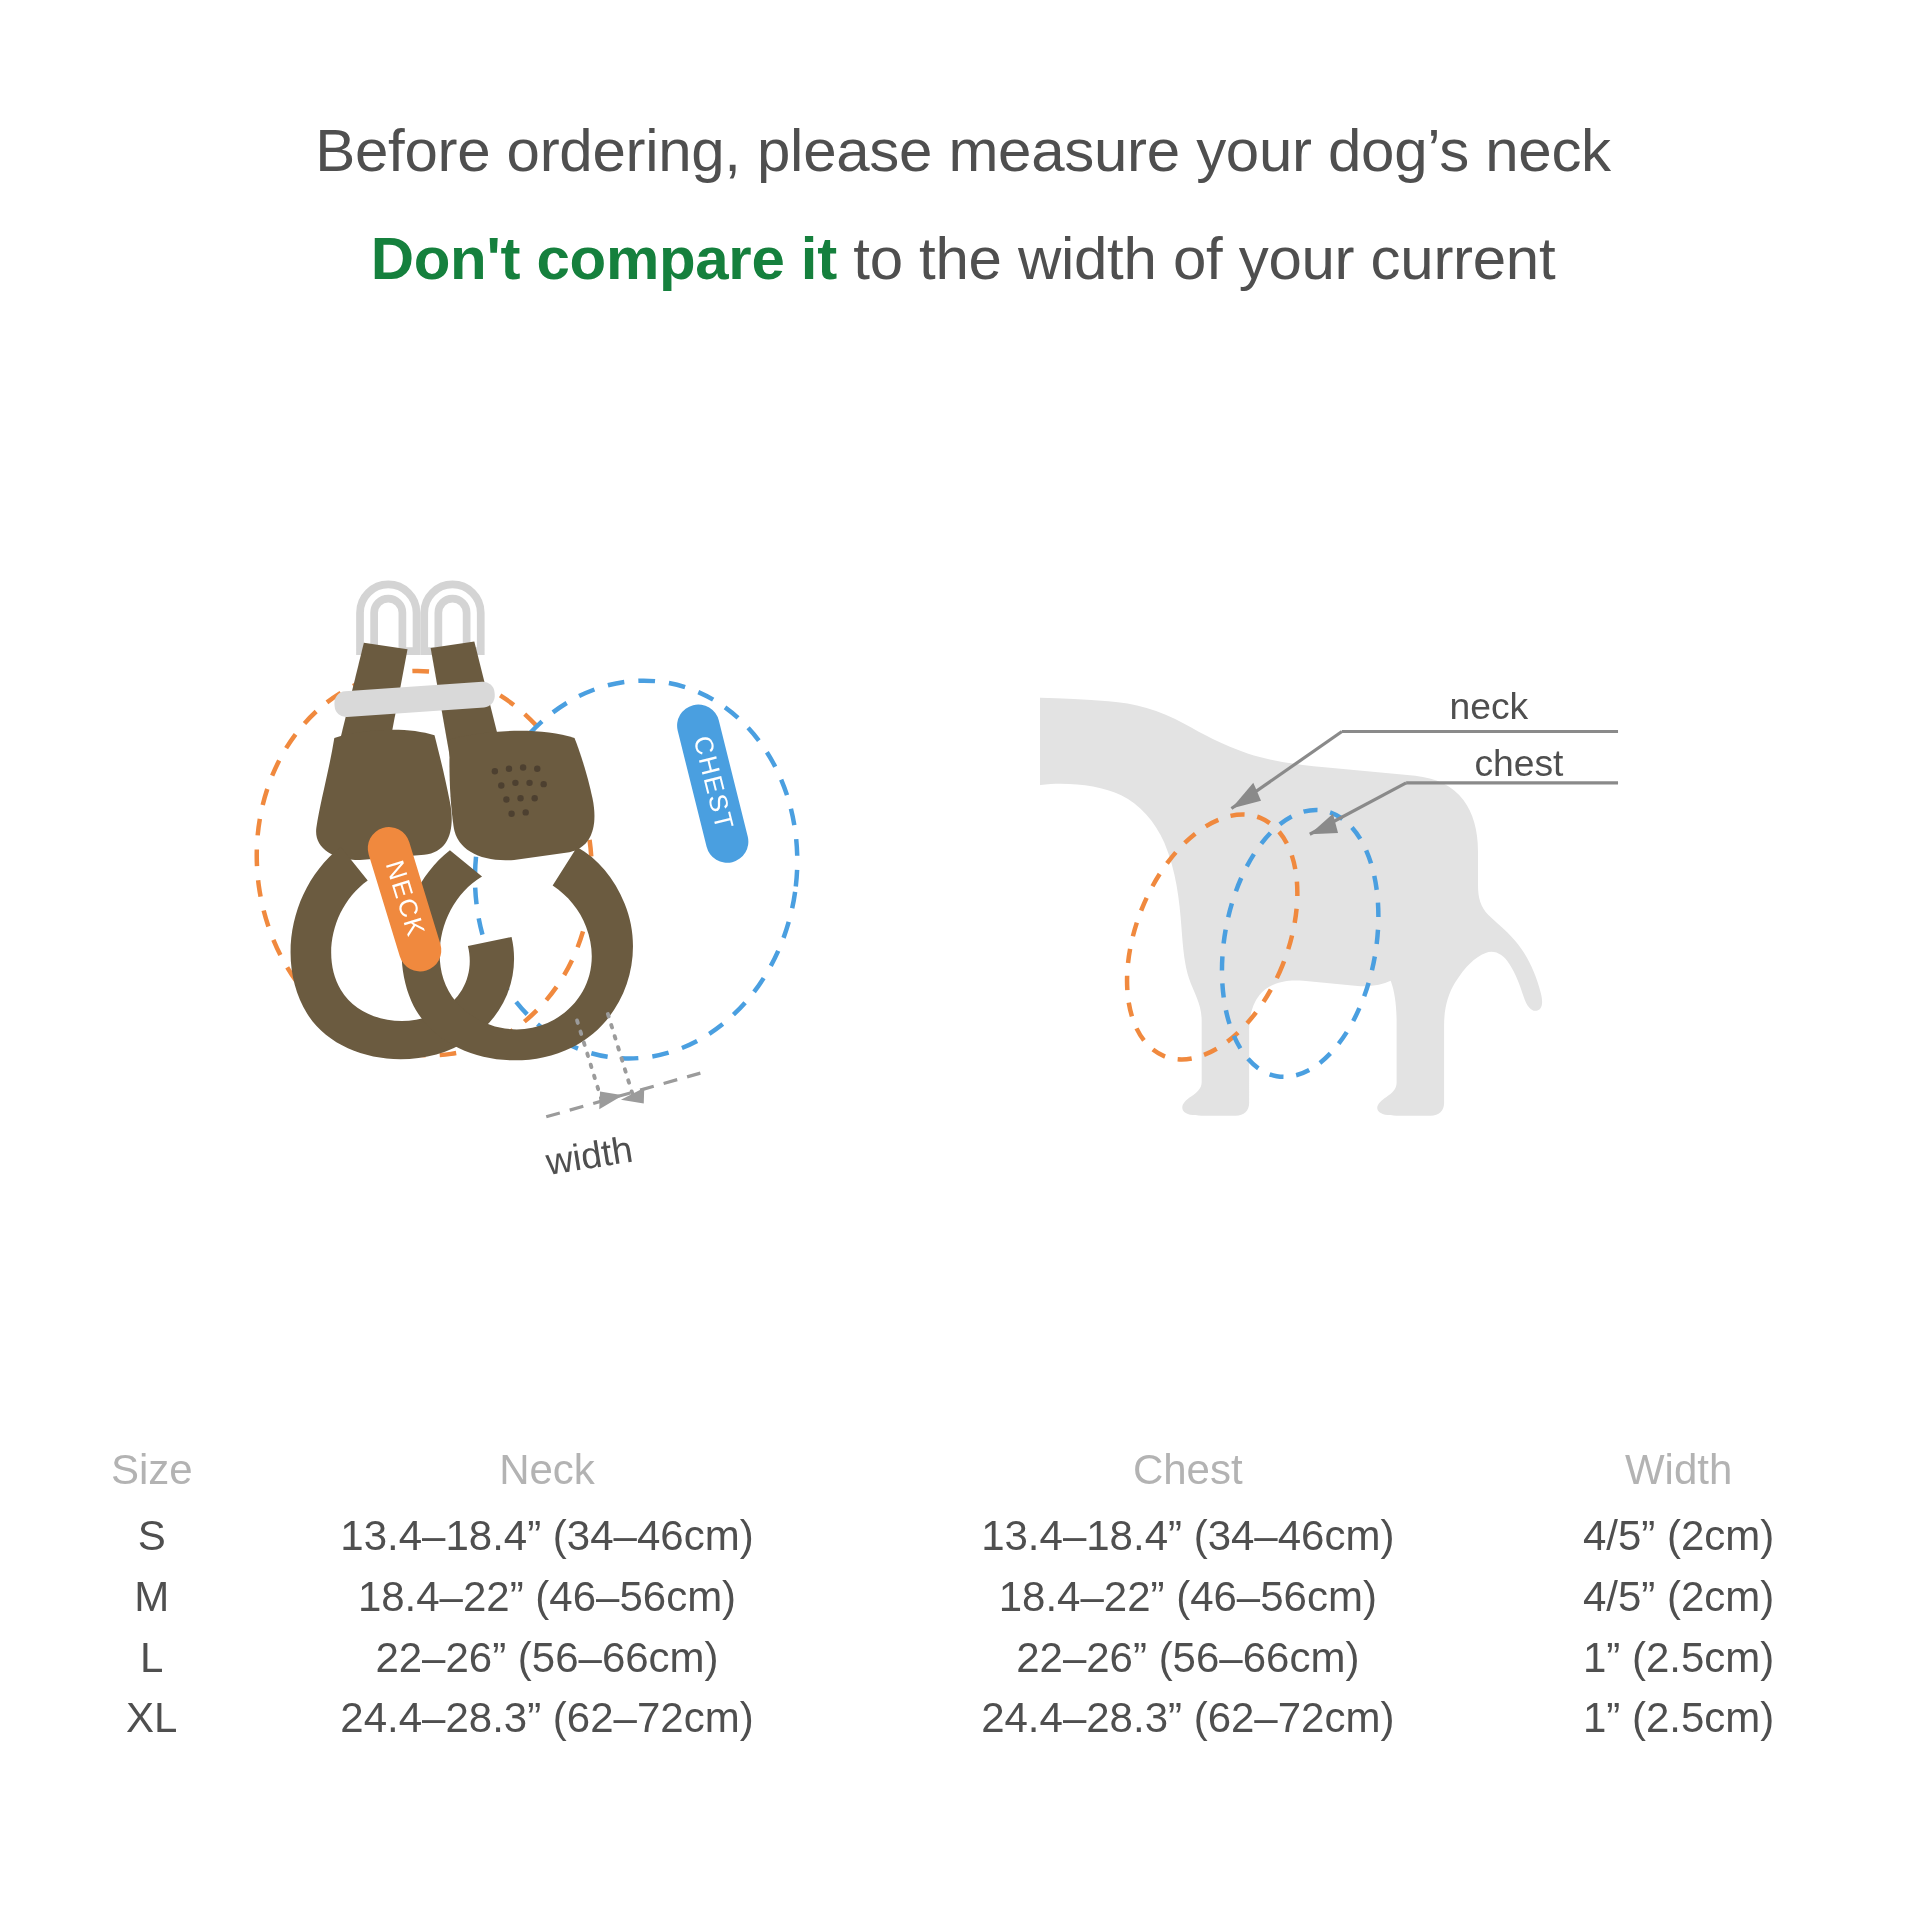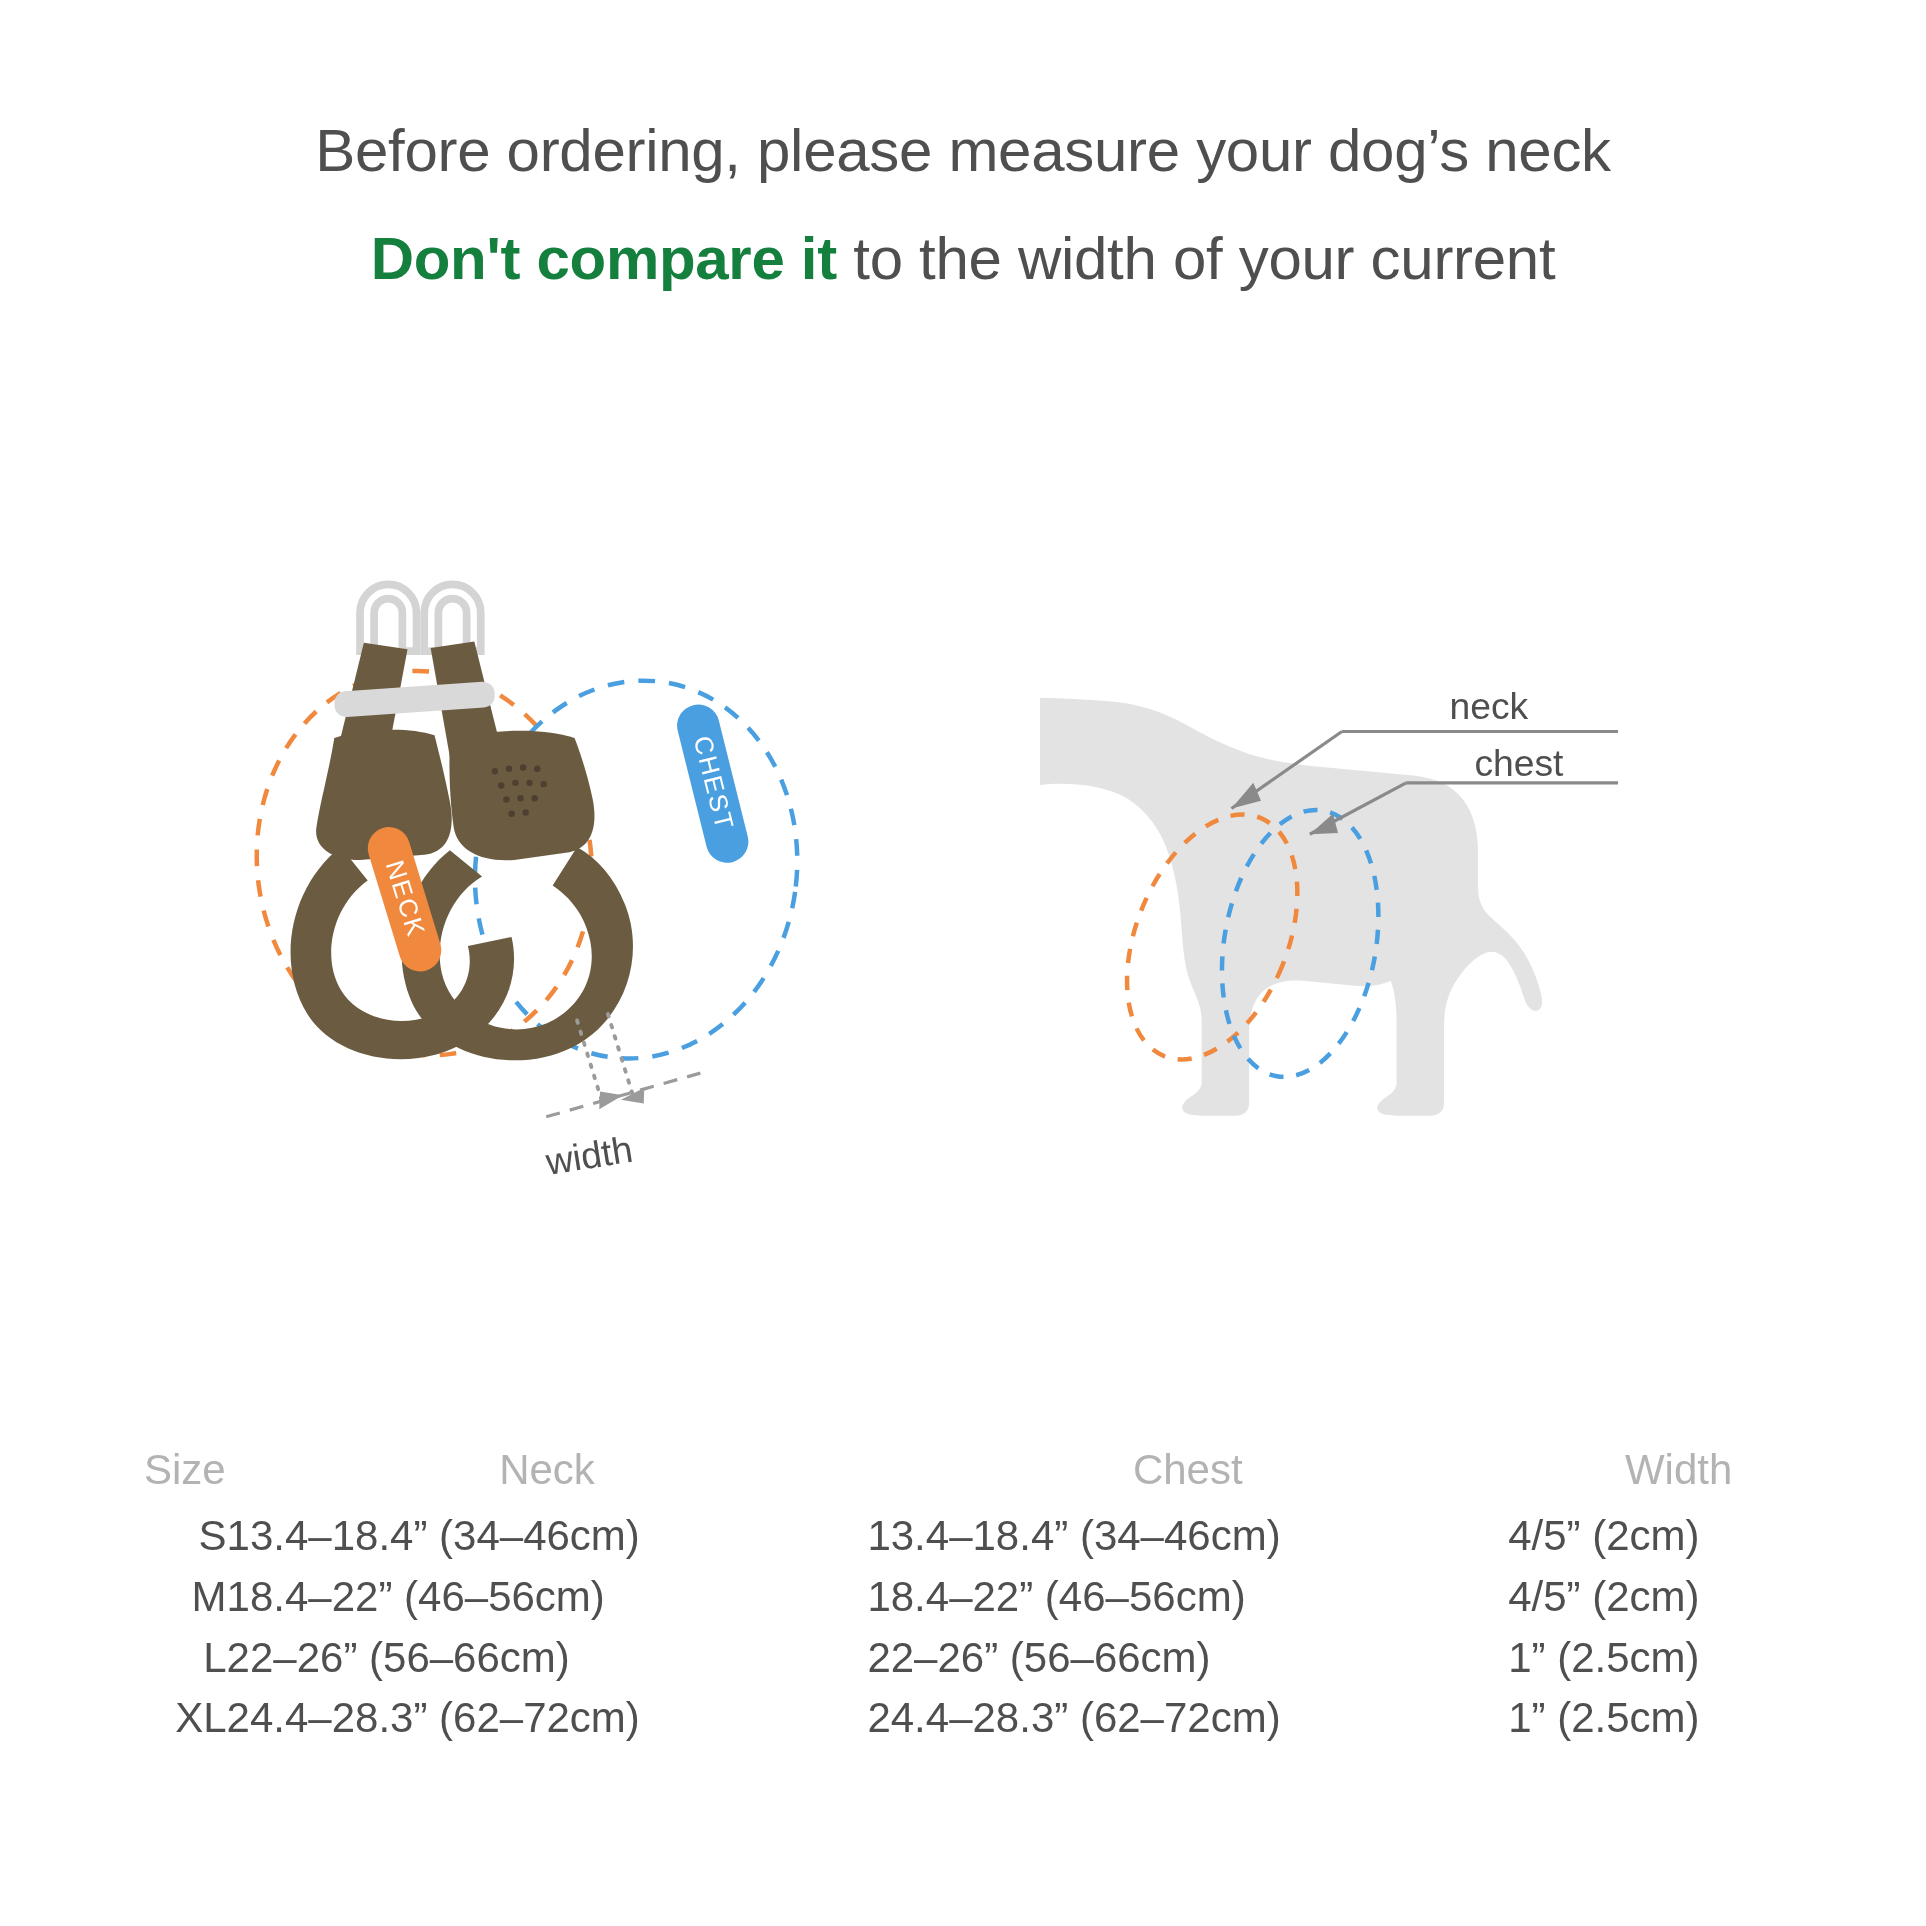--- a/index.html
+++ b/index.html
@@ -72,22 +72,23 @@
     font-weight: 400;
     color: #b3b3b3;
     padding-bottom: 11.6px;
     text-align: center;
   }
   .size-table td {
     font-size: 42px;
     font-weight: 400;
     color: #4f4f4f;
     padding: 6.4px 0;
-  }
-  .size-table th.col-size, .size-table td.col-size { width: 148px; text-align: right;}
+    text-align: center;
+  }
+  .size-table th.col-size, .size-table td.col-size { width: 148px; text-align: center;}
   .size-table th.col-neck, .size-table td.col-neck { width: 642px; }
   .size-table th.col-chest, .size-table td.col-chest { width: 642px; }
   .size-table th.col-width, .size-table td.col-width { width: 340px; }
 
   .label-text {
     font-size: 58px;
     fill: #4f4f4f;
     font-family: "Liberation Sans", sans-serif;
   }
   .badge-text {

